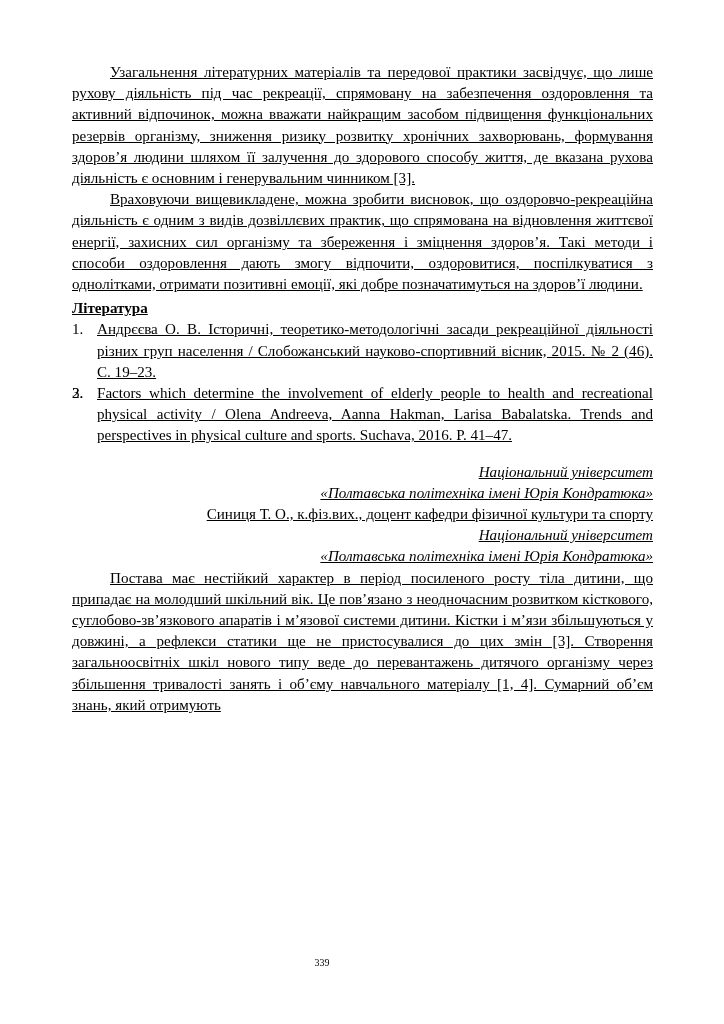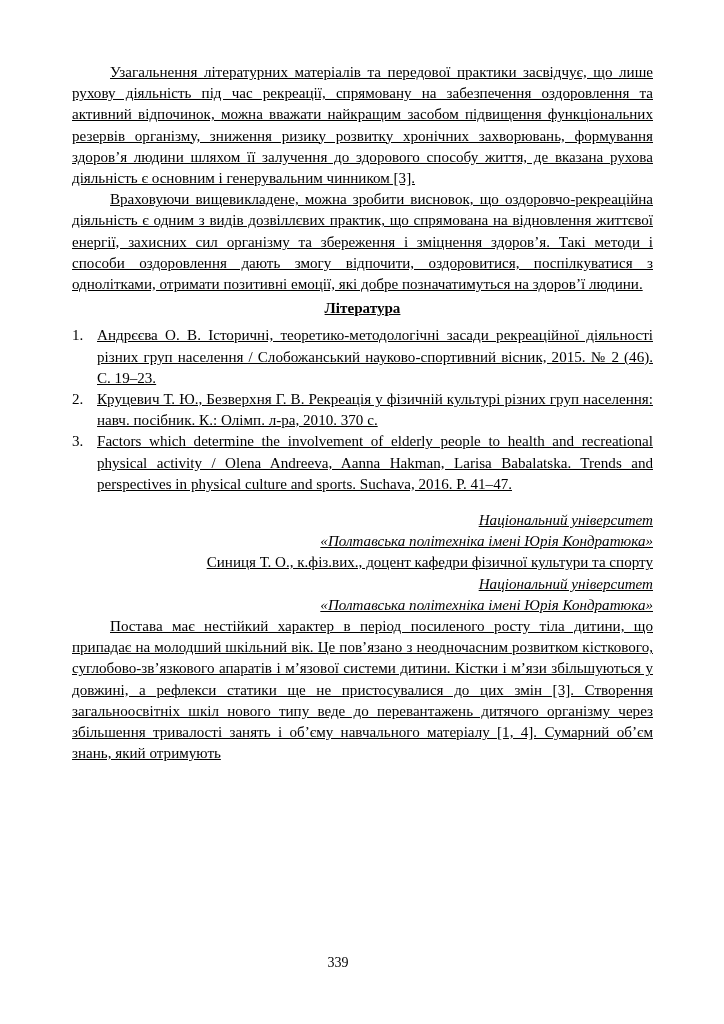--- a/index.html
+++ b/index.html
@@ -38,22 +38,22 @@
     text-align: justify;
     text-justify: inter-word;
     text-indent: 38px;
     hyphens: none;
     -webkit-hyphens: none;
   }
   p.body-par.last-full {
     text-align: justify;
   }
   .refs-heading {
-    margin: 3px 0 6px 0;
-    text-align: center;
+    margin: 3px 0 0 0;
+    text-align: left;
     font-size: 15.1px;
     line-height: 21.2px;
     font-weight: bold;
   }
   ol.ref-list {
     list-style: none;
     margin: 0;
     padding: 0;
   }
   ol.ref-list li {
@@ -87,42 +87,41 @@
     line-height: 21.2px;
     font-weight: bold;
     letter-spacing: 0.15px;
   }
   .page-number {
     position: absolute;
     left: 0;
     top: 955px;
     width: 644px;
     text-align: center;
-    font-size: 14px;
+    font-size: 10px;
     line-height: 16px;
-    padding-left: 16px;
   }
 </style>
 </head>
 <body>
 
 <div class="page">
   <div class="text-column">
 
     <p class="body-par">Узагальнення літературних матеріалів та передової практики засвідчує, що лише рухову діяльність під час рекреації, спрямовану на забезпечення оздоровлення та активний відпочинок, можна вважати найкращим засобом підвищення функціональних резервів організму, зниження ризику розвитку хронічних захворювань, формування здоров’я людини шляхом її залучення до здорового способу життя, де вказана рухова діяльність є основним і генерувальним чинником [3].</p>
     <p class="body-par">Враховуючи вищевикладене, можна зробити висновок, що оздоровчо-рекреаційна діяльність є одним з видів дозвіллєвих практик, що спрямована на відновлення життєвої енергії, захисних сил організму та збереження і зміцнення здоров’я. Такі методи і способи оздоровлення дають змогу відпочити, оздоровитися, поспілкуватися з однолітками, отримати позитивні емоції, які добре позначатимуться на здоров’ї людини.</p>
 
     <div class="refs-heading">Література</div>
 
     <ol class="ref-list">
       <li>
         <span class="ref-num">1.</span><span>Андрєєва О. В. Історичні, теоретико-методологічні засади рекреаційної діяльності різних груп населення / Слобожанський науково-спортивний вісник, 2015. № 2 (46). С. 19–23.</span>
       </li>
       <li>
-        <span class="ref-num">2.</span><span>Круцевич Т. Ю., Безверхня Г. В. Рекреація у фізичній культурі різних груп населення: навч. посібник. К.: Олімп. л-ра, 2010. 370 с.</span>
+        <span class="ref-num">2.</span>
       </li>
       <li>
         <span class="ref-num">3.</span><span>Factors which determine the involvement of elderly people to health and recreational physical activity / Olena Andreeva, Aanna Hakman, Larisa Babalatska. Trends and perspectives in physical culture and sports. Suchava, 2016. P. 41–47.</span>
       </li>
     </ol>
 
     <div class="author-block">
       <div class="ital">Національний університет</div>
       <div class="ital">«Полтавська політехніка імені Юрія Кондратюка»</div>
       <div>Синиця Т. О., к.фіз.вих., доцент кафедри фізичної культури та спорту</div>

